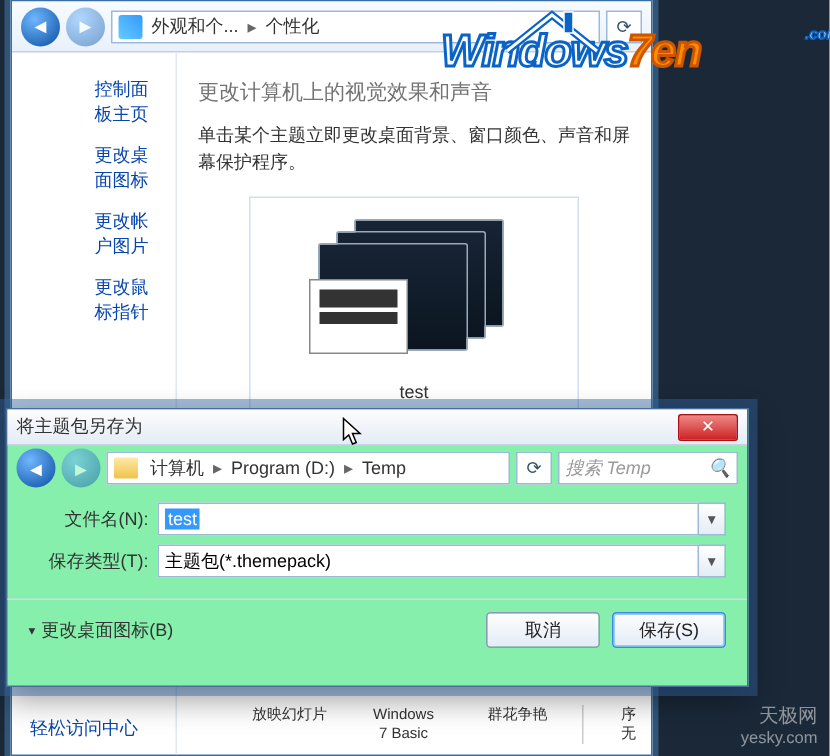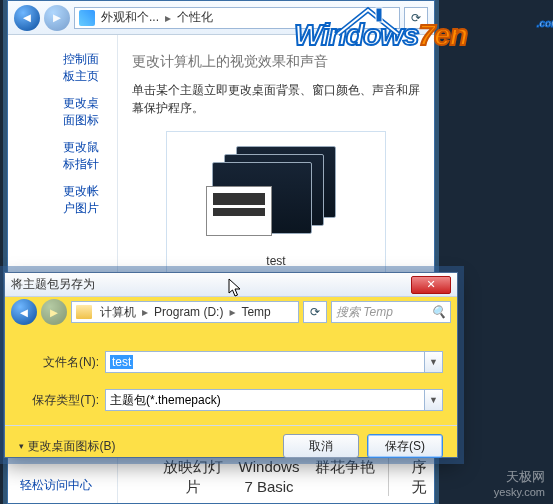--- a/index.html
+++ b/index.html
@@ -27,44 +27,44 @@
 .theme-thumb .l2 { top: 8px; left: 18px; }
 .theme-thumb .l3 { top: 16px; left: 6px; }
 .theme-thumb .winbox { position: absolute; top: 40px; left: 0; width: 66px; height: 50px; background: #fff; border: 1px solid #888; }
 .theme-thumb .winbox::before { content: ""; display: block; height: 12px; background: #333; margin: 6px 6px 0; }
 .theme-thumb .winbox::after { content: ""; display: block; height: 8px; background: #333; margin: 3px 6px 0; }
 .theme-name { color: #333; }
 .theme-links { margin-top: 10px; display: flex; gap: 18px; font-size: 12px; justify-content: center; }
 .theme-links a { color: #0645ad; cursor: pointer; }
 
 .ease-access { position: absolute; bottom: 10px; left: 20px; color: #0645ad; }
-.bottom-row { position: absolute; bottom: 8px; left: 160px; display: flex; gap: 10px; font-size: 15px; color: #333; }
+.bottom-row { position: absolute; bottom: 8px; left: 160px; display: flex; gap: 10px; font-size: 10px; color: #333; }
 .bottom-cell { text-align: center; width: 66px; line-height: 1.3; }
 .bottom-sep { width: 1px; background: #ccc; }
 
 
 .wm-logo { position: absolute; top: 18px; left: 294px; width: 260px; pointer-events: none; z-index: 5; font-family: "Arial Black", sans-serif; font-style: italic; }
 .wm-roof { position: absolute; top: -14px; left: 42px; width: 64px; height: 34px; }
 .wm-logo .txt { font-size: 30px; font-weight: 900; color: #fff; -webkit-text-stroke: 2px #0a63c6; letter-spacing: -1px; }
 .wm-logo .seven { color: #ff8c00; -webkit-text-stroke: 2px #cc5500; }
 .wm-logo .com { font-size: 10px; font-weight: 900; color: #fff; -webkit-text-stroke: 1px #0a63c6; position: absolute; top: 0; right: -6px; }
 .wm-yesky { position: absolute; bottom: 6px; right: 8px; text-align: right; color: rgba(255,255,255,0.5); pointer-events: none; z-index: 50; font-size: 11px; }
 .wm-yesky .cn { font-size: 13px; }
 
 
-.savedlg { position: absolute; top: 272px; left: 4px; width: 454px; height: 186px; background: #fde047; border: 1px solid #4a6d99; z-index: 20; box-shadow: 0 0 0 6px rgba(50,100,160,0.45), 0 8px 20px rgba(0,0,0,0.4); }
+.savedlg { position: absolute; top: 272px; left: 4px; width: 495px; height: 186px; background: #86efac; border: 1px solid #4a6d99; z-index: 20; box-shadow: 0 0 0 6px rgba(50,100,160,0.45), 0 8px 20px rgba(0,0,0,0.4); }
 .sd-title { height: 24px; background: linear-gradient(#fdfdfd,#e4ecf6); border-bottom: 1px solid #c6d3e4; display: flex; align-items: center; padding: 0 6px; font-size: 12px; color: #333; }
 .sd-title .spacer { flex: 1; }
 .sd-close { width: 40px; height: 18px; background: linear-gradient(#e88,#c22); border: 1px solid #a11; border-radius: 2px; display: flex; align-items: center; justify-content: center; color: #fff; font-size: 11px; cursor: pointer; }
 .sd-nav { height: 30px; display: flex; align-items: center; padding: 3px 6px; gap: 4px; }
 .sd-nav .addrbox { background: #fff; }
 .sd-nav .folder-icon { width: 16px; height: 14px; background: linear-gradient(#ffe9a8,#f0c24a); border-radius: 1px; margin-right: 2px; }
 .sd-nav .searchbox { width: 120px; height: 22px; border: 1px solid #9db8d8; background: #fff; display: flex; align-items: center; padding: 0 4px; color: #999; gap: 16px; font-style: italic; }
 .sd-form { padding: 8px 14px; }
-.sd-row { display: flex; align-items: center; margin-bottom: 6px; margin-top: 16px; }
+.sd-row { display: flex; align-items: center; margin-bottom: 6px; }
 .sd-row label { width: 80px; text-align: right; margin-right: 6px; color: #333; }
 .sd-row .field { flex: 1; height: 22px; border: 1px solid #9db8d8; background: #fff; display: flex; align-items: center; padding: 0 4px; }
 .sd-row .field.selected span { background: #3399ff; color: #fff; padding: 0 2px; }
 .sd-row .dd { width: 18px; height: 22px; border: 1px solid #9db8d8; border-left: none; background: linear-gradient(#fff,#e4ecf6); display: flex; align-items: center; justify-content: center; font-size: 9px; color: #555; cursor: pointer; }
 .sd-bottom { border-top: 1px solid #d0dae8; padding: 8px 14px; display: flex; align-items: center; }
 .sd-browse { display: flex; align-items: center; gap: 4px; color: #333; cursor: pointer; }
 .sd-browse .chev { font-size: 9px; }
 .sd-btns { margin-left: auto; display: flex; gap: 8px; }
 .sd-btn { min-width: 76px; height: 24px; border: 1px solid #8a9db8; border-radius: 3px; background: linear-gradient(#fdfdfd,#e4ecf6); display: flex; align-items: center; justify-content: center; cursor: pointer; color: #222; }
 .sd-btn.default { border-color: #3b8be6; box-shadow: inset 0 0 0 1px #9ecbff; }
@@ -83,22 +83,22 @@
       <span class="crumb">外观和个...</span>
       <span class="crumb-sep">▸</span>
       <span class="crumb">个性化</span>
     </div>
     <div class="refresh">⟳</div>
   </div>
   <div class="wp-body">
     <div class="wp-side">
       <a>控制面板主页</a>
       <a>更改桌面图标</a>
+      <a>更改帐户图片</a>
       <a>更改鼠标指针</a>
-      <a>更改帐户图片</a>
     </div>
     <div class="wp-main">
       <h2>更改计算机上的视觉效果和声音</h2>
       <p>单击某个主题立即更改桌面背景、窗口颜色、声音和屏幕保护程序。</p>
       <div class="theme-box">
         <div class="theme-thumb">
           <div class="layer l1"></div>
             <div class="layer l2"></div>
             <div class="layer l3"></div>
           <div class="winbox"></div>

